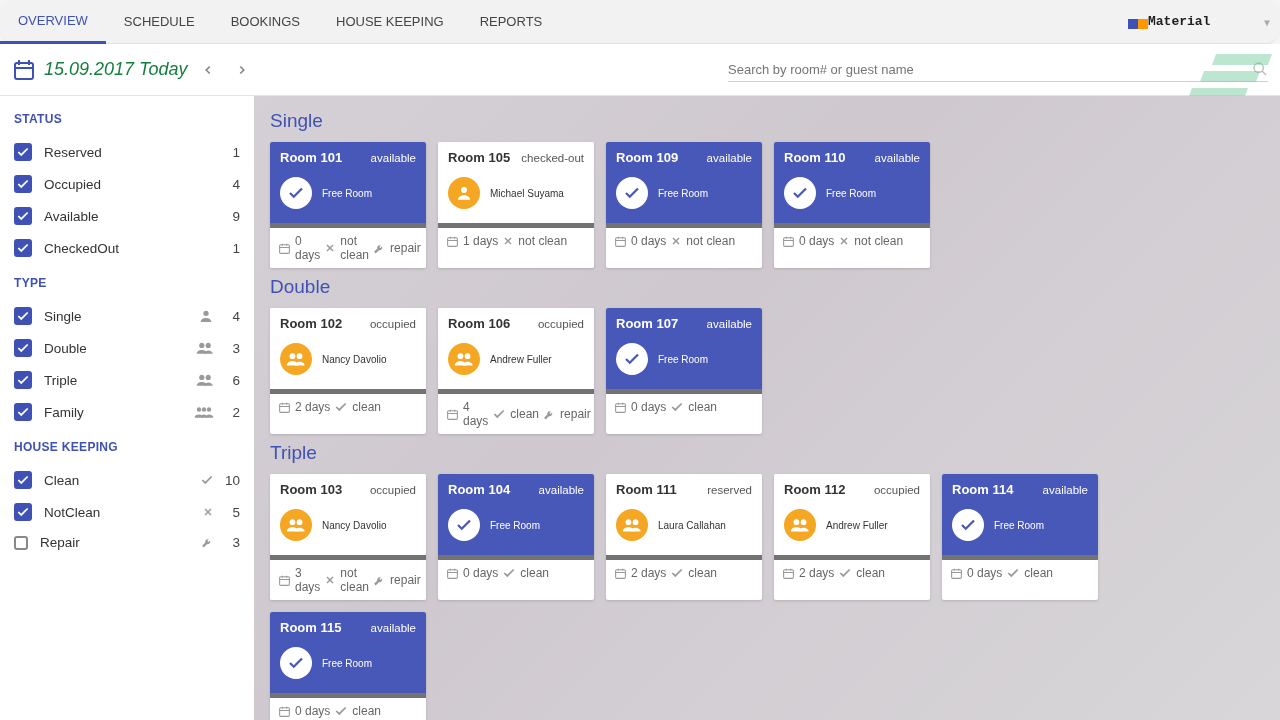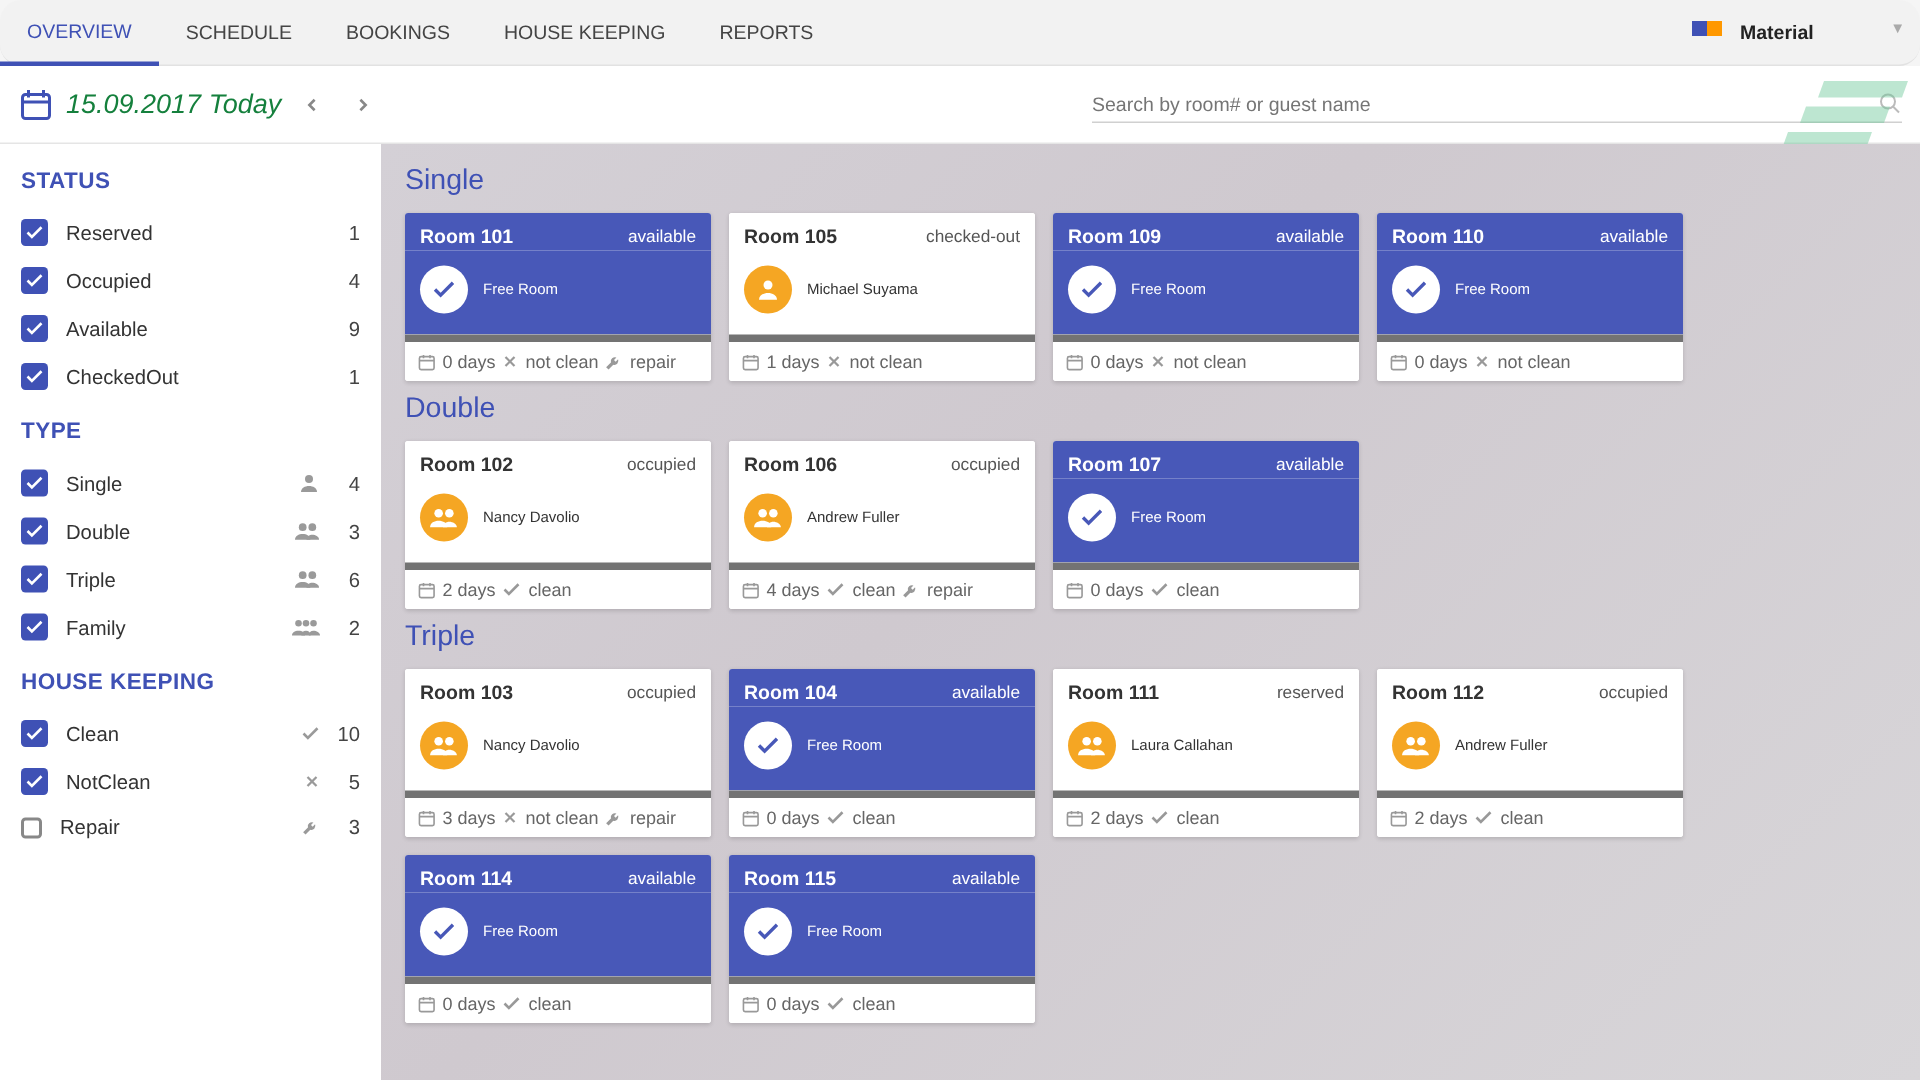--- a/index.html
+++ b/index.html
@@ -32,27 +32,28 @@
     cursor: pointer;
   }
   .topnav .tab.active {
     color: #3f51b5;
     border-bottom: 3px solid #3f51b5;
     line-height: 41px;
   }
   .topnav .spacer { flex: 1; }
   .theme-selector {
     display: flex;
-    align-items: flex-start;
-    gap: 12px;
+    align-items: flex-end;
+    gap: 0;
     padding: 4px 30px 4px 8px;
     min-width: 160px;
     color: #222;
     font-weight: 600;
     position: relative;
+    font-family: Liberation Mono, monospace;
   }
   .theme-swatch { display: flex; }
   .theme-swatch span { width: 10px; height: 10px; }
   .theme-selector .chev { position: absolute; right: 10px; color: #aaa; font-size: 10px; }
 
   
   .subheader {
     display: flex;
     align-items: center;
     background: #fff;
@@ -89,21 +90,21 @@
   
   .layout { display: flex; height: calc(100% - 96px); }
   .sidebar {
     width: 254px;
     background: #fff;
     padding: 16px 14px;
     overflow-y: auto;
   }
   .sidebar h4 {
     color: #3f51b5;
-    font-size: 15px;
+    font-size: 12px;
     font-weight: 600;
     margin: 12px 0 10px;
     letter-spacing: .3px;
   }
   .sidebar h4:first-child { margin-top: 0; }
   .sb-row {
     display: flex;
     align-items: center;
     font-size: 13.5px;
     color: #333;
@@ -141,21 +142,21 @@
     font-weight: 400;
   }
   .section-title:first-child { margin-top: 0; }
   .card-grid {
     display: flex;
     flex-wrap: wrap;
     gap: 12px;
     margin-bottom: 8px;
   }
   .room-card {
-    width: 204px;
+    width: 156px;
     background: #fff;
     border-radius: 2px;
     box-shadow: 0 1px 3px rgba(0,0,0,.15);
     overflow: hidden;
     display: flex;
     flex-direction: column;
   }
   .room-head {
     display: flex;
     justify-content: space-between;

